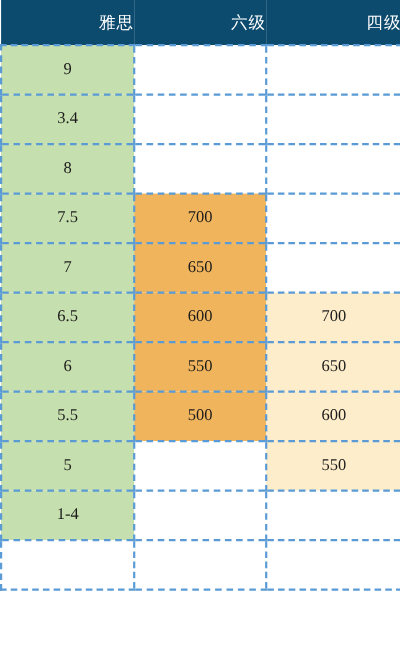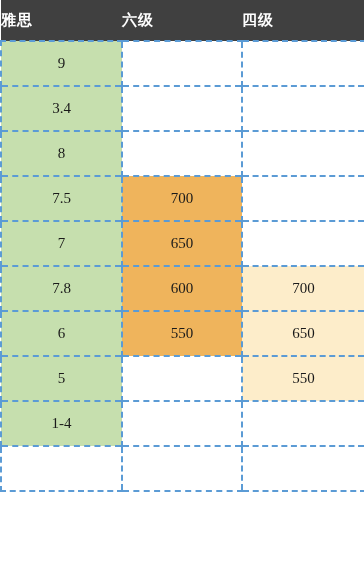--- a/index.html
+++ b/index.html
@@ -21,26 +21,26 @@
   }
 
   .score-table col.c-ielts  { width: 121px; }
   .score-table col.c-cet6   { width: 120px; }
   .score-table col.c-cet4   { width: 123px; }
 
   
   thead th {
     height: 40px;
     padding: 0;
-    background: #404040;
+    background: #0c4a6e;
     color: #ffffff;
     font-family: "DejaVu Sans", "Liberation Sans", sans-serif;
     font-size: 15px;
-    font-weight: bold;
-    text-align: left;
+    font-weight: normal;
+    text-align: right;
     vertical-align: middle;
     letter-spacing: 1px;
     border: none;
   }
 
   
   tbody td {
     height: 45px;
     padding: 0;
     text-align: center;
@@ -104,28 +104,33 @@
         <td class="fill-green">7.5</td>
         <td class="fill-orange">700</td>
         <td class="fill-none"></td>
       </tr>
       <tr>
         <td class="fill-green">7</td>
         <td class="fill-orange">650</td>
         <td class="fill-none"></td>
       </tr>
       <tr>
-        <td class="fill-green">7.8</td>
+        <td class="fill-green">6.5</td>
         <td class="fill-orange">600</td>
         <td class="fill-cream">700</td>
       </tr>
       <tr>
         <td class="fill-green">6</td>
         <td class="fill-orange">550</td>
         <td class="fill-cream">650</td>
+      </tr>
+      <tr>
+        <td class="fill-green">5.5</td>
+        <td class="fill-orange">500</td>
+        <td class="fill-cream">600</td>
       </tr>
       <tr>
         <td class="fill-green">5</td>
         <td class="fill-none"></td>
         <td class="fill-cream">550</td>
       </tr>
       <tr>
         <td class="fill-green">1-4</td>
         <td class="fill-none"></td>
         <td class="fill-none"></td>

